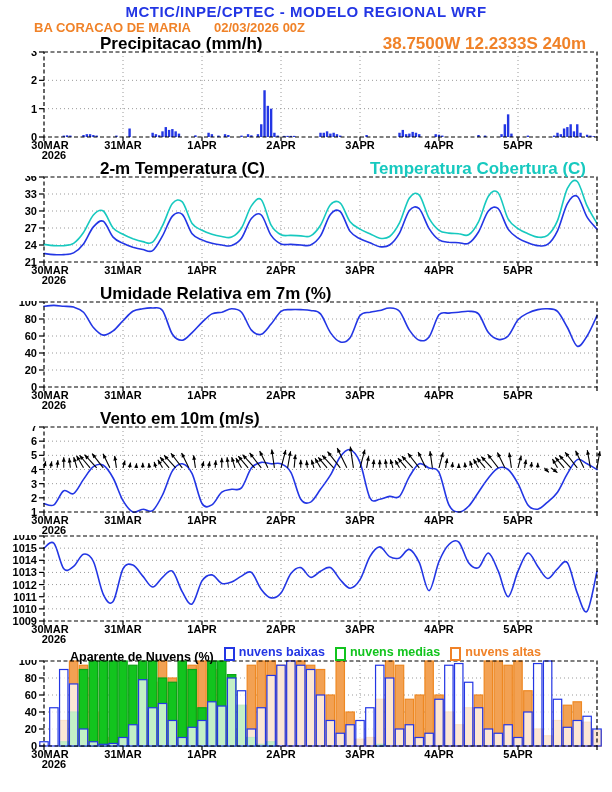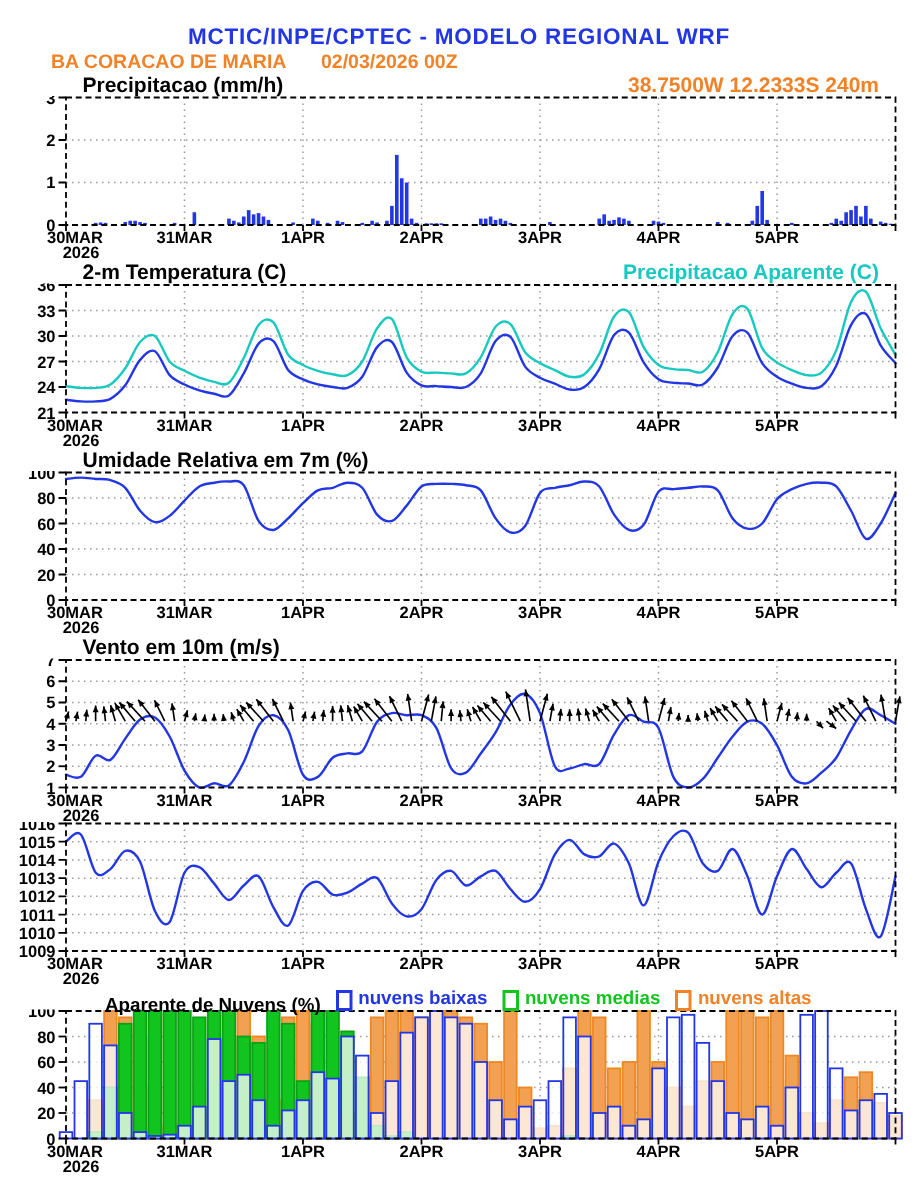--- a/index.html
+++ b/index.html
@@ -1,21 +1,21 @@
 <!DOCTYPE html>
 <html><head>
 <meta charset="utf-8">
 <style>
   html,body{margin:0;padding:0;background:#fff;}
   body{width:612px;height:792px;font-family:"Liberation Sans",sans-serif;overflow:hidden;}
   .page{width:612px;height:792px;background:#fff;}
-  .hdr1{padding-top:16px;text-align:center;font-size:15px;font-weight:bold;letter-spacing:.5px;}
+  .hdr1{padding-top:3px;text-align:center;font-size:15px;font-weight:bold;letter-spacing:.5px;}
   .hdr2{font-size:13px;font-weight:bold;padding-left:34px;display:flex;gap:23px;line-height:15px;}
   .panel{position:relative;}
-  .trow{height:16px;line-height:17px;position:relative;font-size:14px;font-weight:bold;padding-left:55px;white-space:nowrap;color:#000;}
+  .trow{height:16px;line-height:17px;position:relative;font-size:17px;font-weight:bold;padding-left:100px;white-space:nowrap;color:#000;}
   .trow.small{font-size:12.5px;padding-left:70px;}
   .trow .right{position:absolute;right:26px;top:0;}
   .leg{display:inline-flex;align-items:flex-end;gap:4px;margin-left:10px;}
   .sq{display:inline-block;width:7px;height:10px;border:2px solid #000;background:#fff;}
   svg.chart{display:block;}
 </style>
 </head>
 <body>
 
 <div class="page">
@@ -139,21 +139,21 @@
         <text x="439" y="98" text-anchor="middle" font-family="Liberation Sans, sans-serif" font-size="11" font-weight="bold" fill="#000">4APR</text>
         <line x1="518" y1="86" x2="518" y2="90" stroke="#000" stroke-width="1.2"></line>
         <text x="518" y="98" text-anchor="middle" font-family="Liberation Sans, sans-serif" font-size="11" font-weight="bold" fill="#000">5APR</text>
         <line x1="597" y1="86" x2="597" y2="90" stroke="#000" stroke-width="1.2"></line>
       </svg>
   </section>
 
   <section class="panel">
     <div class="trow">
       <span>2-m Temperatura (C)</span>
-      <span class="right" style="color: rgb(23, 201, 191);">Precipitacao Aparente (C)</span>
+      <span class="right" style="color: rgb(23, 201, 191);">Temperatura Cobertura (C)</span>
     </div>
     <svg class="chart" width="612" height="109">
         <line x1="123" y1="1" x2="123" y2="86" stroke="#9a9a9a" stroke-width="1" stroke-dasharray="1 3"></line>
         <line x1="202" y1="1" x2="202" y2="86" stroke="#9a9a9a" stroke-width="1" stroke-dasharray="1 3"></line>
         <line x1="281" y1="1" x2="281" y2="86" stroke="#9a9a9a" stroke-width="1" stroke-dasharray="1 3"></line>
         <line x1="360" y1="1" x2="360" y2="86" stroke="#9a9a9a" stroke-width="1" stroke-dasharray="1 3"></line>
         <line x1="439" y1="1" x2="439" y2="86" stroke="#9a9a9a" stroke-width="1" stroke-dasharray="1 3"></line>
         <line x1="518" y1="1" x2="518" y2="86" stroke="#9a9a9a" stroke-width="1" stroke-dasharray="1 3"></line>
         <line x1="44" y1="69" x2="597" y2="69" stroke="#9a9a9a" stroke-width="1" stroke-dasharray="1 3"></line>
         <line x1="44" y1="52" x2="597" y2="52" stroke="#9a9a9a" stroke-width="1" stroke-dasharray="1 3"></line>

